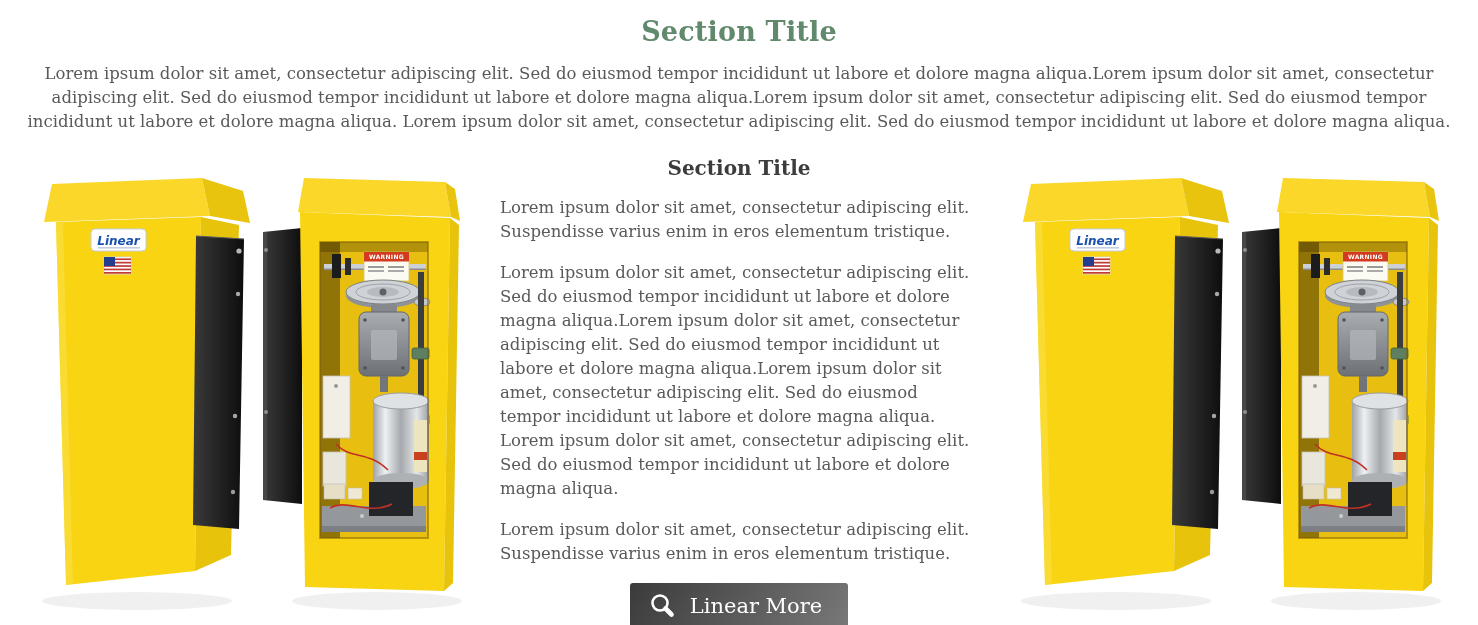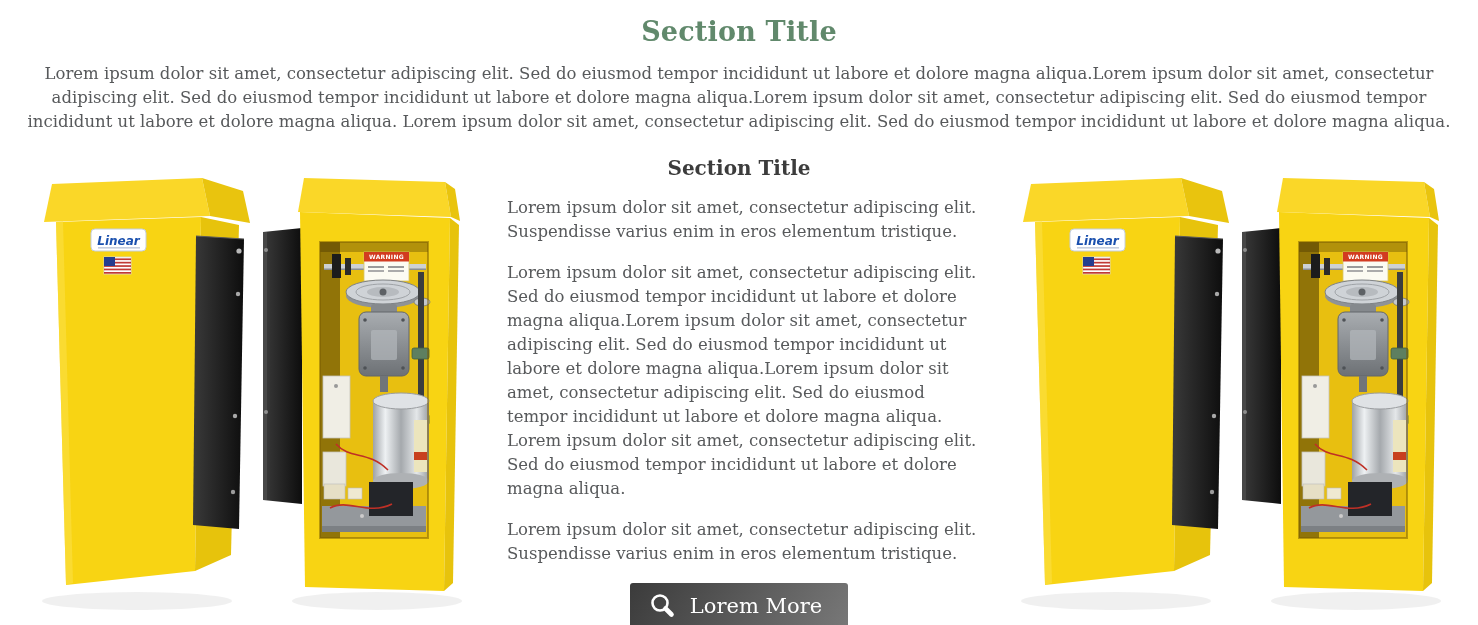--- a/index.html
+++ b/index.html
@@ -30,21 +30,21 @@
   }
   figure.col-img{margin:0;width:435px;height:465px;flex:0 0 auto;}
   figure.col-img svg.photo{display:block;}
   .col-text{width:478px;flex:0 0 auto;padding-top:2px;}
   h2.sub-title{
     font-size:20px;font-weight:700;color:var(--heading-dark);
     text-align:center;margin:0 0 16px 0;
   }
   .col-text p{
     font-size:16.5px;line-height:24px;color:var(--body-text);
-    margin:0 0 17px 7px;text-align:left;
+    margin:0 0 17px 0;text-align:left;
   }
   .btn-row{text-align:center;margin-top:10px;}
   button.learn-more{
     display:inline-flex;align-items:center;gap:14px;
     background:linear-gradient(120deg, var(--button-dark) 0%, var(--button-light) 100%);
     color:#ffffff;border:none;border-radius:3px;
     padding:9px 26px 10px 19px;
     font-family:"DejaVu Serif", serif;font-size:21px;
     cursor:pointer;
   }
@@ -197,21 +197,21 @@
       <p>Lorem ipsum dolor sit amet, consectetur adipiscing elit. Sed do eiusmod tempor incididunt ut labore et dolore magna aliqua.Lorem ipsum dolor sit amet, consectetur adipiscing elit. Sed do eiusmod tempor incididunt ut labore et dolore magna aliqua.Lorem ipsum dolor sit amet, consectetur adipiscing elit. Sed do eiusmod tempor incididunt ut labore et dolore magna aliqua. Lorem ipsum dolor sit amet, consectetur adipiscing elit. Sed do eiusmod tempor incididunt ut labore et dolore magna aliqua.</p>
       <p>Lorem ipsum dolor sit amet, consectetur adipiscing elit. Suspendisse varius enim in eros elementum tristique.</p>
       <div class="btn-row">
         <button class="learn-more">
           <span class="mag">
             <svg width="27" height="27" viewBox="0 0 27 27">
               <circle cx="11" cy="11" r="7.5" fill="none" stroke="#ffffff" stroke-width="2.6"></circle>
               <line x1="16.5" y1="16.5" x2="22.5" y2="22.5" stroke="#ffffff" stroke-width="4.6" stroke-linecap="round"></line>
             </svg>
           </span>
-          <span>Lorem More</span>
+          <span>Linear More</span>
         </button>
       </div>
     </div>
 
     <figure class="col-img">
       <svg class="photo" width="435" height="465" viewBox="0 0 435 465" role="img">
         <use href="#cabinets-art"></use>
         <text class="logo-text" x="86.5" y="90.5" text-anchor="middle">Linear</text>
         <text class="warn-text" x="354.5" y="105.3" text-anchor="middle">WARNING</text>
       </svg>

